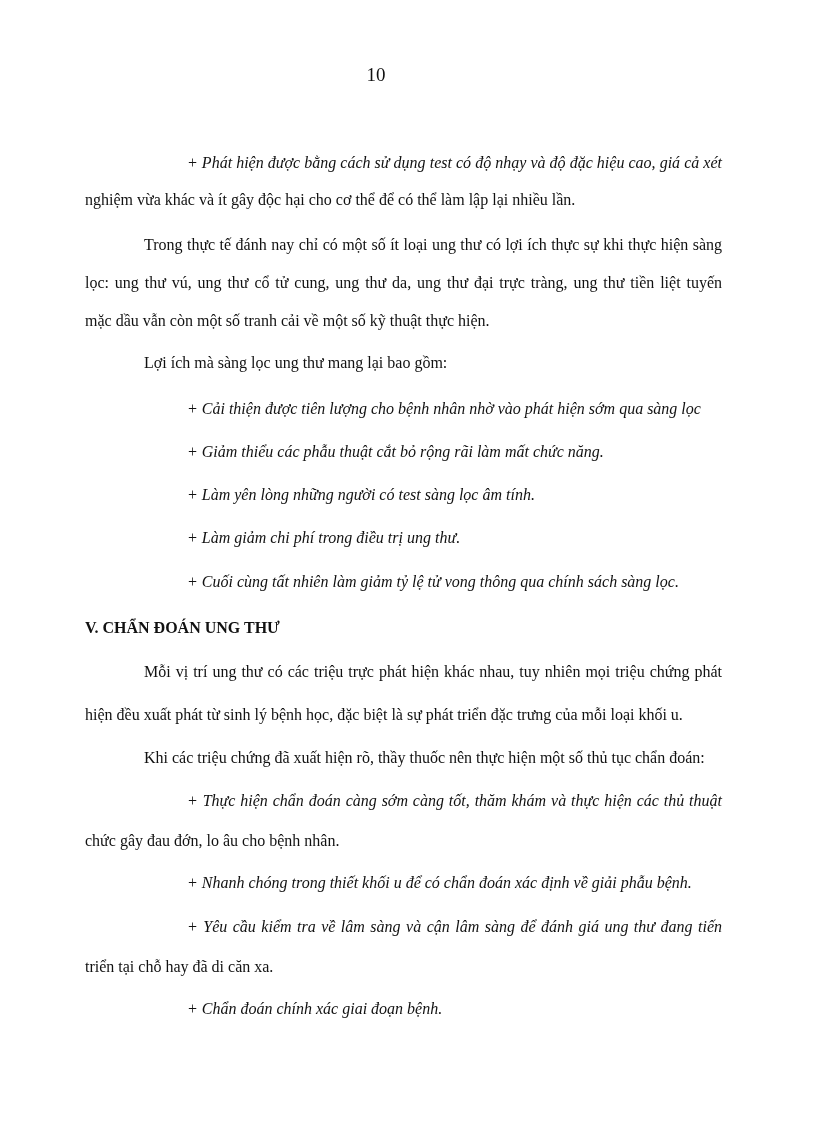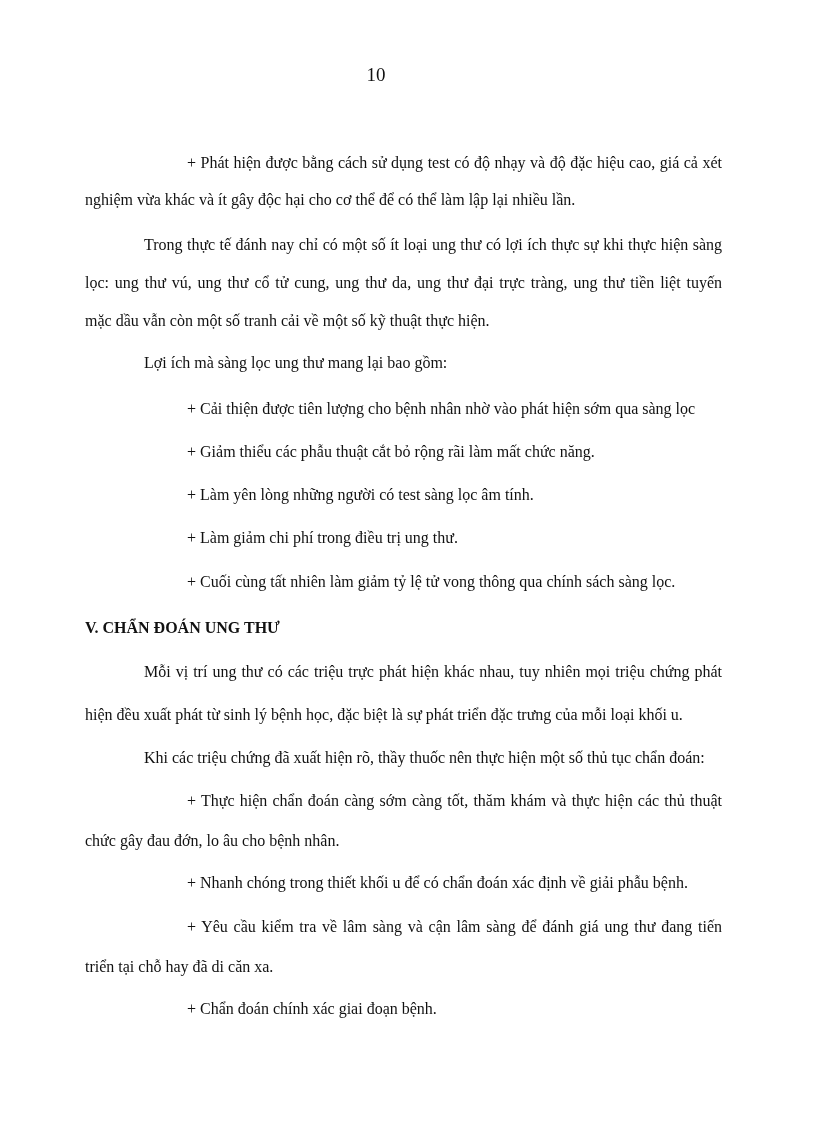--- a/index.html
+++ b/index.html
@@ -4,21 +4,21 @@
 <style>
   html, body { margin: 0; padding: 0; background: #ffffff; }
   body { width: 816px; height: 1123px; position: relative; overflow: hidden;
          font-family: "Liberation Serif", "DejaVu Serif", serif; color: #111111; }
   .page-number { position: absolute; top: 64px; left: 0; width: 722px; text-align: center;
                  font-size: 19px; margin-left: 15px; }
   .ln { position: absolute; left: 85px; width: 637px; font-size: 16px; line-height: 20px;
         white-space: nowrap; }
   .ln.justify { text-align: justify; text-align-last: justify; white-space: normal; }
   .i1 { left: 144px; width: 578px; }
-  .i2 { left: 187px; width: 535px; }
+  .i2 { left: 187px; width: 535px; font-style: italic; }
   .heading { font-weight: bold; font-size: 16px; }
 </style>
 </head>
 <body>
 
 <div>
   <div class="page-number">10</div>
 
   <div class="ln i2 justify" style="top:153px">+ Phát hiện được bằng cách sử dụng test có độ nhạy và độ đặc hiệu cao, giá cả xét</div>
   <div class="ln" style="top:190px">nghiệm vừa khác và ít gây độc hại cho cơ thể để có thể làm lập lại nhiều lần.</div>

